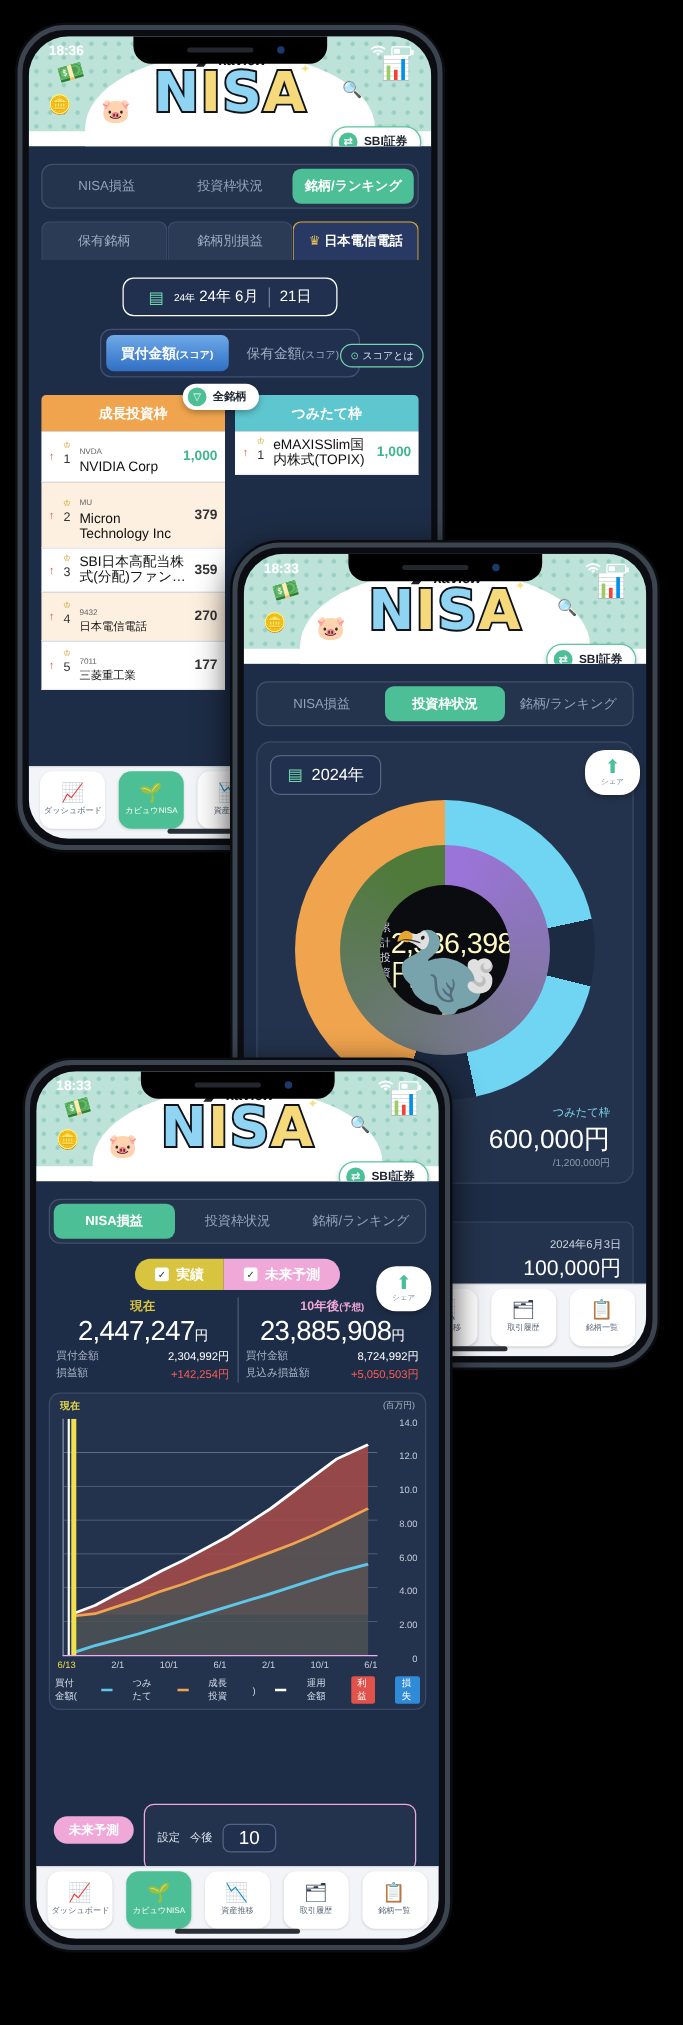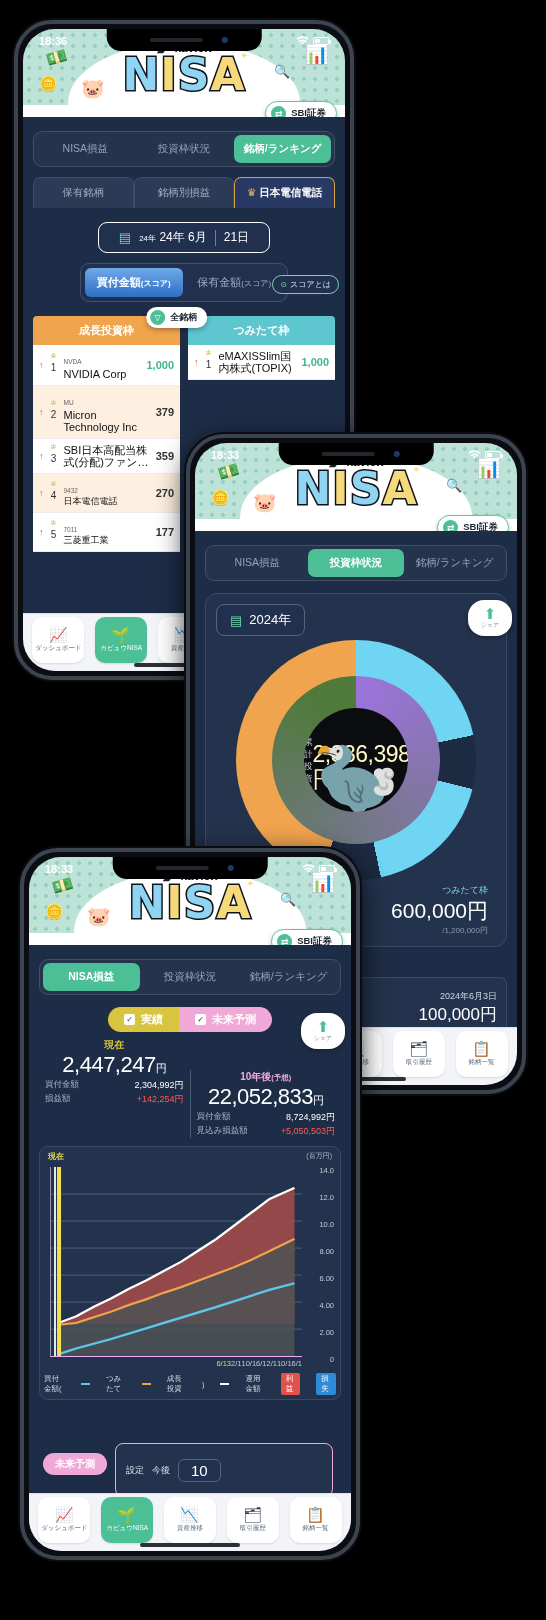--- a/index.html
+++ b/index.html
@@ -220,39 +220,39 @@
   
   .chkrow { display:flex; justify-content:center; margin:12px 0 6px; }
   .chk { display:flex; align-items:center; gap:6px; padding:5px 16px; font-size:11px; font-weight:bold; color:#fff;}
   .chk.a { background:#d8c43f; border-radius:14px 0 0 14px; }
   .chk.b { background:#f0a8d8; border-radius:0 14px 14px 0; }
   .chk .box { width:11px; height:11px; border-radius:2px; background:#fff; color:#333; font-size:8px;
     display:flex; align-items:center; justify-content:center;}
 
   .twostats { display:flex; margin-top:4px; }
   .twostats .col { flex:1; padding:0 6px; }
-  .twostats .col + .col { border-left:1px solid #4a5a74;margin-top:32px; }
+  .twostats .col + .col { border-left:1px solid #4a5a74; }
   .twostats .ttl { text-align:center; font-size:10px; font-weight:bold; }
   .twostats .ttl.y { color:#d8c43f; }
   .twostats .ttl.p { color:#f0a8d8; }
   .twostats .ttl small { font-size:7.5px; }
   .twostats .big { text-align:center; font-size:22px; color:#fff; letter-spacing:-.5px; line-height:1.2;}
   .twostats .big small { font-size:11px; }
   .twostats .kv { display:flex; justify-content:space-between; font-size:9px; color:#c7d0de; margin-top:1px;}
   .twostats .kv .k { font-size:8.5px; color:#a9b4c5;}
   .twostats .kv .v { color:#fff; }
   .twostats .kv .v.pos { color:#ff5a52; }
 
   .chartcard { background:#24334d; border:1px solid #3a4a66; border-radius:9px; margin-top:8px; padding:6px 4px 4px; position:relative;}
   .chartcard .nowlbl { position:absolute; left:8px; top:4px; font-size:8px; color:#e8d94a; font-weight:bold;}
   .chartcard .unit { position:absolute; right:8px; top:4px; font-size:7px; color:#aeb8c7;}
   .plotwrap { position:relative; height:190px; margin-top:14px; padding-right:34px; padding-left:6px;}
   .plot { position:relative; width:100%; height:100%; border-left:1px solid #8b96a8; border-bottom:1px solid #f0abfc; overflow:visible;}
   .ylab { position:absolute; right:-32px; transform:translateY(50%); font-size:7.5px; color:#c3ccda;}
-  .xticks { display:flex; justify-content:flex-end; padding:2px 34px 0 2px; }
+  .xticks { display:flex; justify-content:space-between; padding:2px 34px 0 2px; }
   .xticks span { font-size:7.5px; color:#c3ccda; }
   .xticks span.first { color:#e8d94a; }
   .legend { display:flex; align-items:center; justify-content:center; gap:16px; margin-top:5px; font-size:7.5px; color:#d5dde8; flex-wrap:nowrap;}
   .legend .ln { display:inline-block; width:14px; height:2px; }
   .legend .bg1 { background:#e0524a; color:#fff; padding:1px 5px; border-radius:2px; font-size:7.5px;}
   .legend .bg2 { background:#2f8ad8; color:#fff; padding:1px 5px; border-radius:2px; font-size:7.5px;}
 
   .futurepill { position:absolute; left:14px; bottom:76px; background:#f0a8d8; color:#fff;
     font-size:10px; font-weight:bold; padding:4px 12px; border-radius:12px; z-index:18;}
   .setbox { position:absolute; left:86px; bottom:54px; right:18px; height:54px;
@@ -638,21 +638,21 @@
             <div class="kv">
                 <span class="k">損益額</span>
                 <span class="v pos">+142,254円</span>
               </div>
           </div>
           <div class="col">
             <div class="ttl p">
               <span>10年後</span><small>(予想)</small>
             </div>
             <div class="big">
-              <span>22,052,833</span><small>円</small>
+              <span>23,885,908</span><small>円</small>
             </div>
             <div class="kv">
                 <span class="k">買付金額</span>
                 <span class="v">8,724,992円</span>
               </div>
             <div class="kv">
                 <span class="k">見込み損益額</span>
                 <span class="v pos">+5,050,503円</span>
               </div>
           </div>

